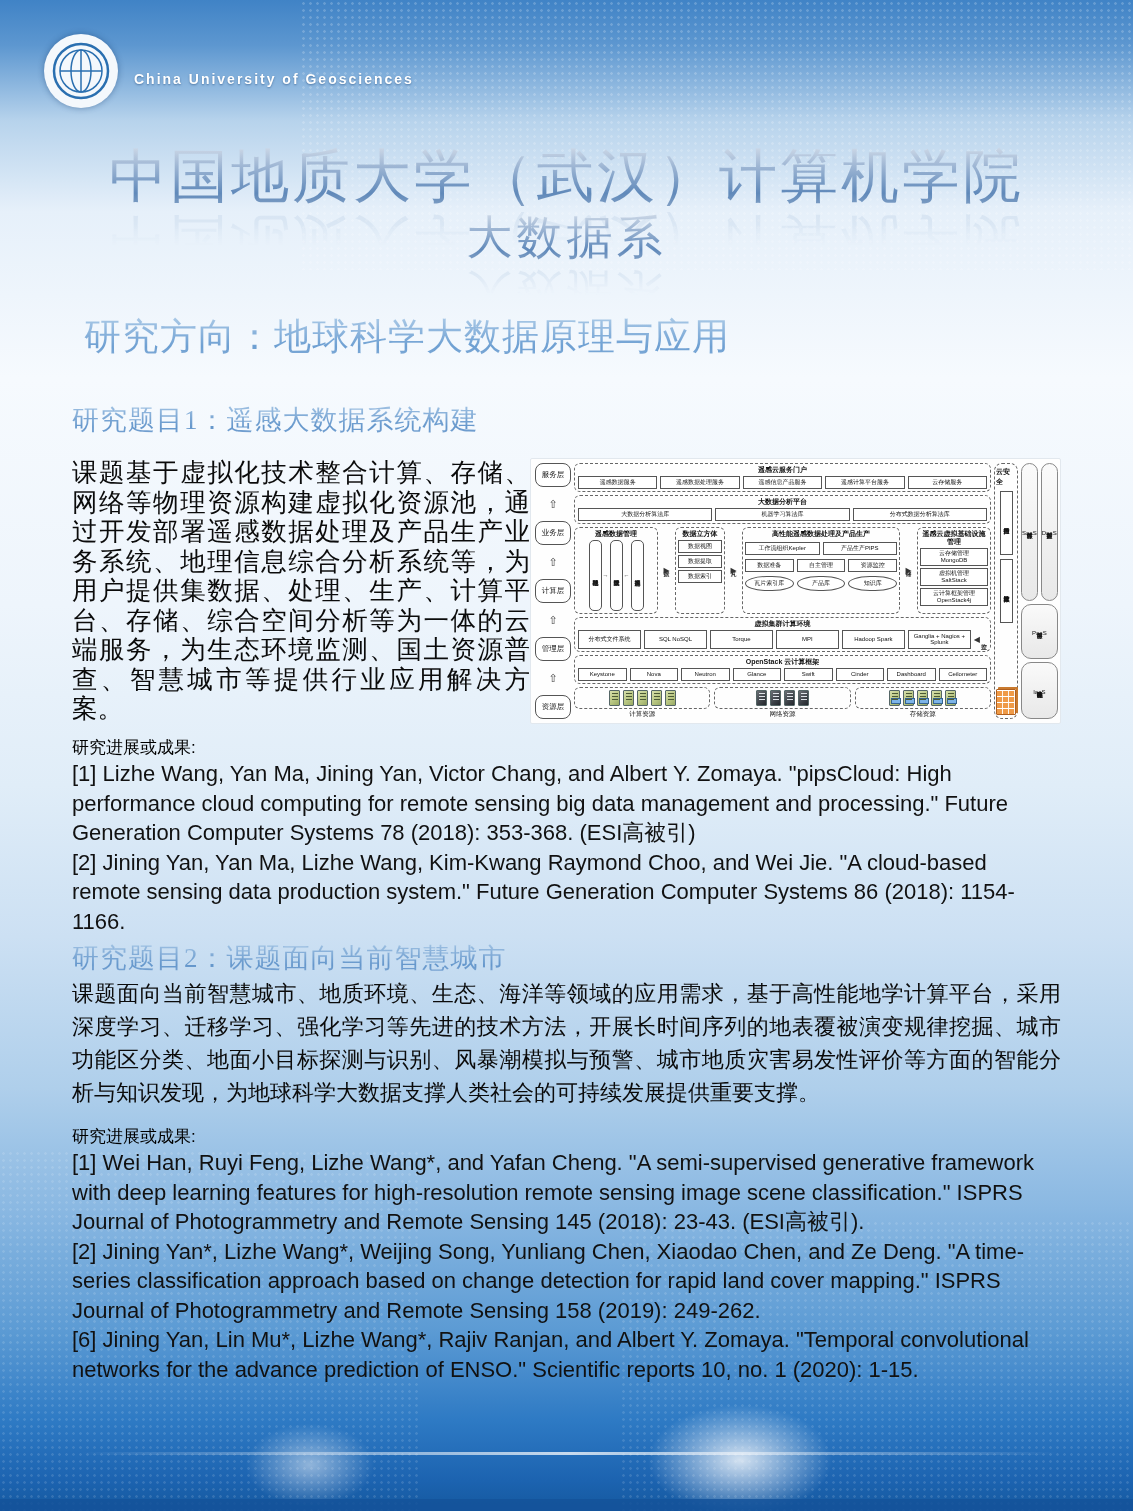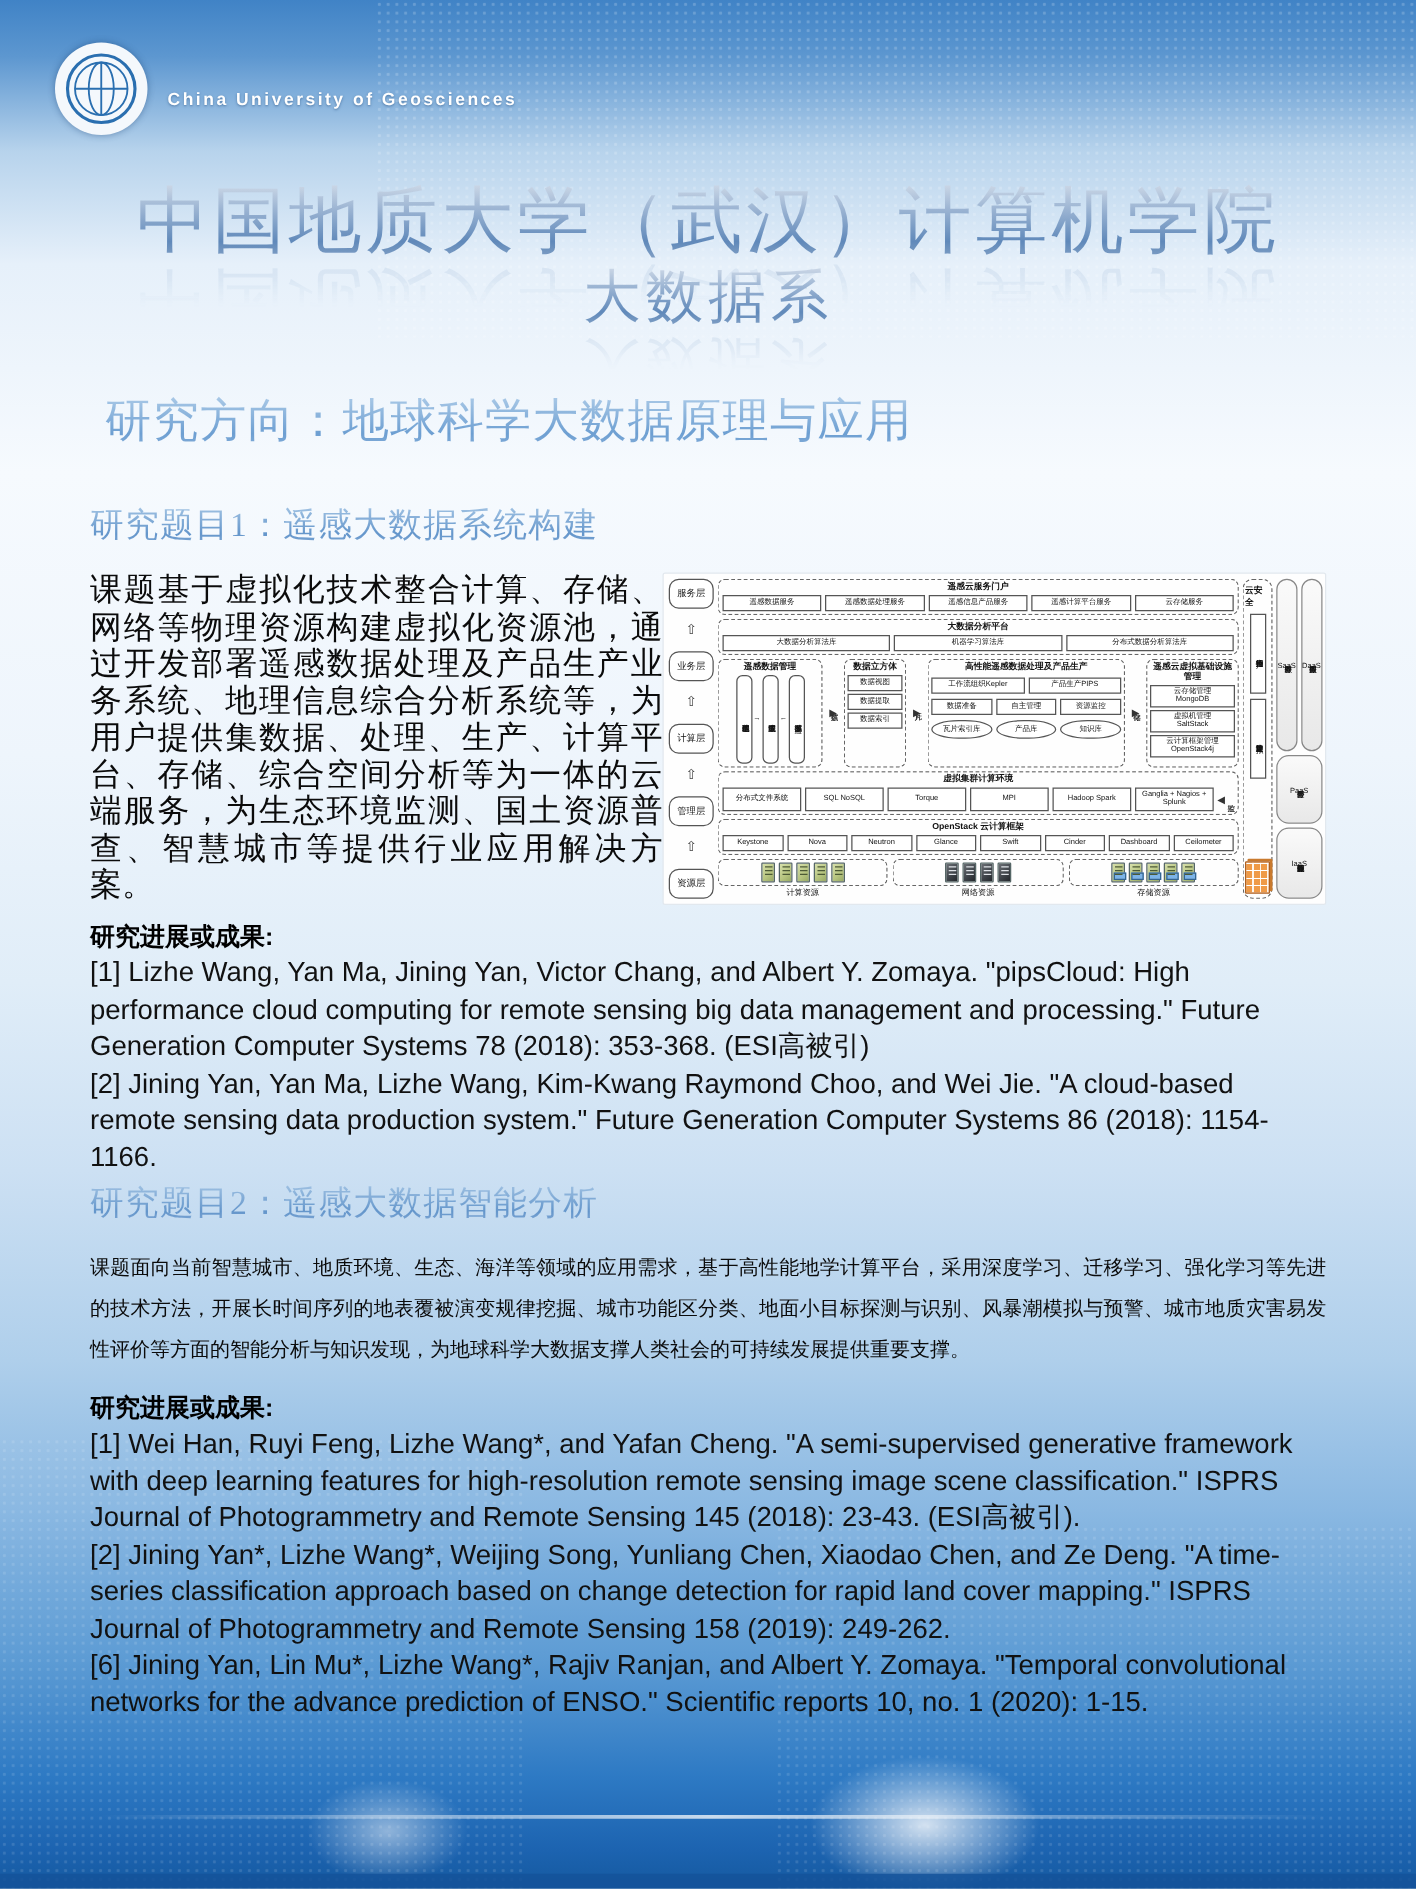--- a/index.html
+++ b/index.html
@@ -49,22 +49,22 @@
 
   .content{position:relative;margin:0 72px;}
   .h-direction{margin-top:50px;font-family:"Liberation Serif",serif;font-size:37px;letter-spacing:1px;
     background:linear-gradient(180deg,#b4d0ea 0%,#6d9fd2 70%,#8cb2da 100%);
     -webkit-background-clip:text;background-clip:text;color:transparent;font-weight:normal;margin-left:12px;}
   .h-topic{margin-top:40px;font-family:"Liberation Serif",serif;font-size:27px;letter-spacing:1px;
     background:linear-gradient(180deg,#a9c8e6 0%,#6496cb 70%,#85abd6 100%);
     -webkit-background-clip:text;background-clip:text;color:transparent;}
   .row1{margin-top:20px;display:flex;gap:0;align-items:flex-start;}
   .para1{width:514px;font-size:25.5px;line-height:29.5px;color:#0b0b0b;text-align:justify;}
-  .para2{margin-top:18px;font-size:16px;line-height:33px;color:#0b0b0b;text-align:justify;}
-  .results-label{font-size:20px;font-weight:bold;color:#000;}
+  .para2{margin-top:1px;font-size:22px;line-height:33px;color:#0b0b0b;text-align:justify;}
+  .results-label{font-size:17px;font-weight:normal;color:#000;}
   .res1{margin-top:12px;}
   .res2{margin-top:16px;}
   .ref{font-size:22px;line-height:29.5px;color:#111;}
   .h-topic2{margin-top:4px;}
 
   
   .diagram{width:531px;height:266px;background:#fefefe;border:1px solid #e2e8ee;border-radius:2px;
     display:flex;gap:3px;padding:4px;box-sizing:border-box;color:#111;}
   .diagram *{box-sizing:border-box;}
   .dbox{border:1px solid #555;background:#fff;text-align:center;}
@@ -376,21 +376,21 @@
       </div>
 
     </div>
 
     <div class="res1">
       <div class="results-label">研究进展或成果:</div>
       <div class="ref">[1] Lizhe Wang, Yan Ma, Jining Yan, Victor Chang, and Albert Y. Zomaya. "pipsCloud: High performance cloud computing for remote sensing big data management and processing." Future Generation Computer Systems 78 (2018): 353-368.  (ESI高被引)</div>
       <div class="ref">[2] Jining Yan, Yan Ma, Lizhe Wang, Kim-Kwang Raymond Choo, and Wei Jie. "A cloud-based remote sensing data production system." Future Generation Computer Systems 86 (2018): 1154-1166.</div>
     </div>
 
-    <div class="h-topic h-topic2">研究题目2：遥感大数据智能分析</div>
+    <div class="h-topic h-topic2">研究题目2：课题面向当前智慧城市</div>
 
     <div class="para2">课题面向当前智慧城市、地质环境、生态、海洋等领域的应用需求，基于高性能地学计算平台，采用深度学习、迁移学习、强化学习等先进的技术方法，开展长时间序列的地表覆被演变规律挖掘、城市功能区分类、地面小目标探测与识别、风暴潮模拟与预警、城市地质灾害易发性评价等方面的智能分析与知识发现，为地球科学大数据支撑人类社会的可持续发展提供重要支撑。</div>
 
     <div class="res2">
       <div class="results-label">研究进展或成果:</div>
       <div class="ref">[1] Wei Han, Ruyi Feng, Lizhe Wang*, and Yafan Cheng. "A semi-supervised generative framework with deep learning features for high-resolution remote sensing image scene classification." ISPRS Journal of Photogrammetry and Remote Sensing 145 (2018): 23-43. (ESI高被引).</div>
       <div class="ref">[2] Jining Yan*, Lizhe Wang*, Weijing Song, Yunliang Chen, Xiaodao Chen, and Ze Deng. "A time-series classification approach based on change detection for rapid land cover mapping." ISPRS Journal of Photogrammetry and Remote Sensing 158 (2019): 249-262.</div>
       <div class="ref">[6] Jining Yan, Lin Mu*, Lizhe Wang*, Rajiv Ranjan, and Albert Y. Zomaya. "Temporal convolutional networks for the advance prediction of ENSO." Scientific reports 10, no. 1 (2020): 1-15.</div>
     </div>
   </div>

